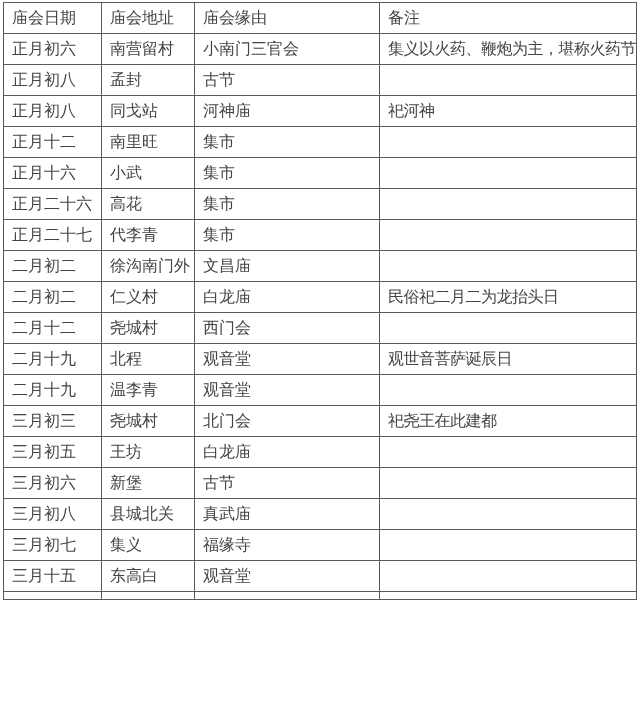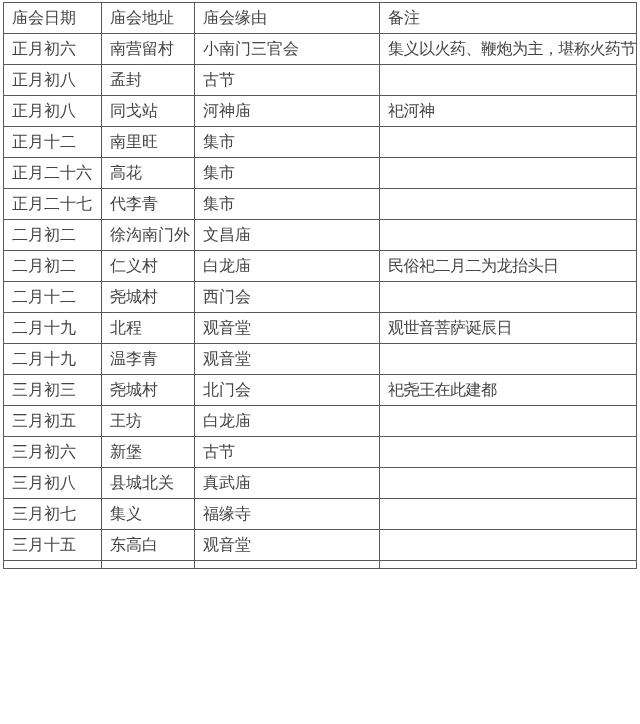--- a/index.html
+++ b/index.html
@@ -60,20 +60,26 @@
       </tr>
       <tr>
         <td>正月初八</td>
         <td>同戈站</td>
         <td>河神庙</td>
         <td class="note">祀河神</td>
       </tr>
       <tr>
         <td>正月十二</td>
         <td>南里旺</td>
+        <td>集市</td>
+        <td class="note"></td>
+      </tr>
+      <tr>
+        <td>正月十六</td>
+        <td>小武</td>
         <td>集市</td>
         <td class="note"></td>
       </tr>
       <tr>
         <td>正月二十六</td>
         <td>高花</td>
         <td>集市</td>
         <td class="note"></td>
       </tr>
       <tr>

